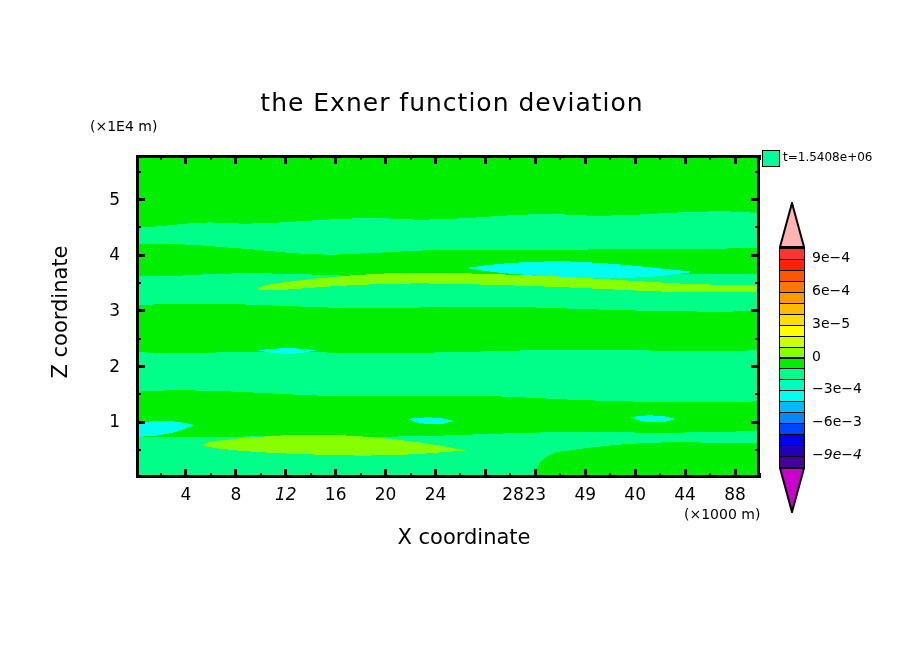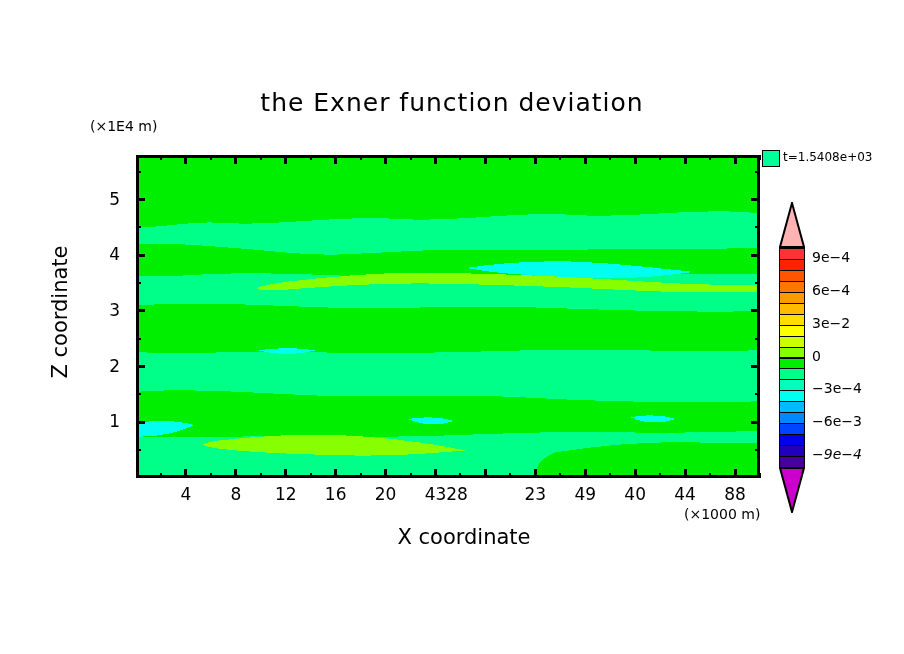--- a/index.html
+++ b/index.html
@@ -36,21 +36,21 @@
 
 <div class="abs" id="title">the Exner function deviation</div>
 
 <div class="abs" id="yunit">(×1E4 m)</div>
 <div class="abs" id="xunit">(×1000 m)</div>
 
 <div class="abs" id="xtitle">X coordinate</div>
 <div class="abs" id="ytitle">Z coordinate</div>
 
 <div class="abs" id="timeswatch"></div>
-<div class="abs" id="timelabel">t=1.5408e+03</div>
+<div class="abs" id="timelabel">t=1.5408e+06</div>
 
 <div class="abs" id="plotframe">
   <svg id="field" viewBox="0 0 624 323" preserveAspectRatio="none">
     <defs>
       <clipPath id="clipbox">
           <rect x="0" y="0" width="624" height="323"></rect>
         </clipPath>
     </defs>
     <g clip-path="url(#clipbox)" shape-rendering="crispEdges">
 
@@ -99,33 +99,33 @@
 
 <div id="ticks-layer">
     <div class="tickmaj" style="left: 184.42px; top: 469px; width: 3px; height: 9px;"></div>
     <div class="tickmaj" style="left: 184.42px; top: 155px; width: 3px; height: 9px;"></div>
     <div class="xtlabel" style="left: 185.92px;">4</div>
     <div class="tickmaj" style="left: 234.34px; top: 469px; width: 3px; height: 9px;"></div>
     <div class="tickmaj" style="left: 234.34px; top: 155px; width: 3px; height: 9px;"></div>
     <div class="xtlabel" style="left: 235.84px;">8</div>
     <div class="tickmaj" style="left: 284.26px; top: 469px; width: 3px; height: 9px;"></div>
     <div class="tickmaj" style="left: 284.26px; top: 155px; width: 3px; height: 9px;"></div>
-    <div class="xtlabel" style="left: 285.76px;">12</div>
+    <div class="xtlabel" style="left: 285.76px; font-style: italic;">12</div>
     <div class="tickmaj" style="left: 334.18px; top: 469px; width: 3px; height: 9px;"></div>
     <div class="tickmaj" style="left: 334.18px; top: 155px; width: 3px; height: 9px;"></div>
     <div class="xtlabel" style="left: 335.68px;">16</div>
     <div class="tickmaj" style="left: 384.1px; top: 469px; width: 3px; height: 9px;"></div>
     <div class="tickmaj" style="left: 384.1px; top: 155px; width: 3px; height: 9px;"></div>
     <div class="xtlabel" style="left: 385.6px;">20</div>
     <div class="tickmaj" style="left: 434.02px; top: 469px; width: 3px; height: 9px;"></div>
     <div class="tickmaj" style="left: 434.02px; top: 155px; width: 3px; height: 9px;"></div>
-    <div class="xtlabel" style="left: 435.52px;">43</div>
+    <div class="xtlabel" style="left: 435.52px;">24</div>
     <div class="tickmaj" style="left: 483.94px; top: 469px; width: 3px; height: 9px;"></div>
     <div class="tickmaj" style="left: 483.94px; top: 155px; width: 3px; height: 9px;"></div>
-    <div class="xtlabel" style="left: 457px;">28</div>
+    <div class="xtlabel" style="left: 513px;">28</div>
     <div class="tickmaj" style="left: 533.86px; top: 469px; width: 3px; height: 9px;"></div>
     <div class="tickmaj" style="left: 533.86px; top: 155px; width: 3px; height: 9px;"></div>
     <div class="xtlabel" style="left: 535.36px;">23</div>
     <div class="tickmaj" style="left: 583.78px; top: 469px; width: 3px; height: 9px;"></div>
     <div class="tickmaj" style="left: 583.78px; top: 155px; width: 3px; height: 9px;"></div>
     <div class="xtlabel" style="left: 585.28px;">49</div>
     <div class="tickmaj" style="left: 633.7px; top: 469px; width: 3px; height: 9px;"></div>
     <div class="tickmaj" style="left: 633.7px; top: 155px; width: 3px; height: 9px;"></div>
     <div class="xtlabel" style="left: 635.2px;">40</div>
     <div class="tickmaj" style="left: 683.62px; top: 469px; width: 3px; height: 9px;"></div>
@@ -213,18 +213,18 @@
     <div class="cbcap" style="top: -46px;"><svg width="26" height="46" viewBox="0 0 26 46">
         <polygon points="13,1 25,45 1,45" fill="#ffb3b3" stroke="#000" stroke-width="2"></polygon>
       </svg></div>
     <div class="cbcap" style="top: 219px;"><svg width="26" height="46" viewBox="0 0 26 46">
         <polygon points="13,45 25,1 1,1" fill="#cc00cc" stroke="#000" stroke-width="2"></polygon>
       </svg></div>
   </div>
 <div id="cbar-labels">
     <div class="cblabel" style="top: 258.95px;">9e−4</div>
     <div class="cblabel" style="top: 291.8px;">6e−4</div>
-    <div class="cblabel" style="top: 324.65px;">3e−2</div>
+    <div class="cblabel" style="top: 324.65px;">3e−5</div>
     <div class="cblabel" style="top: 357.5px;">0</div>
     <div class="cblabel" style="top: 390.35px;">−3e−4</div>
     <div class="cblabel" style="top: 423.2px;">−6e−3</div>
     <div class="cblabel" style="top: 456.05px; font-style: italic;">−9e−4</div>
   </div>
 
 </body></html>

